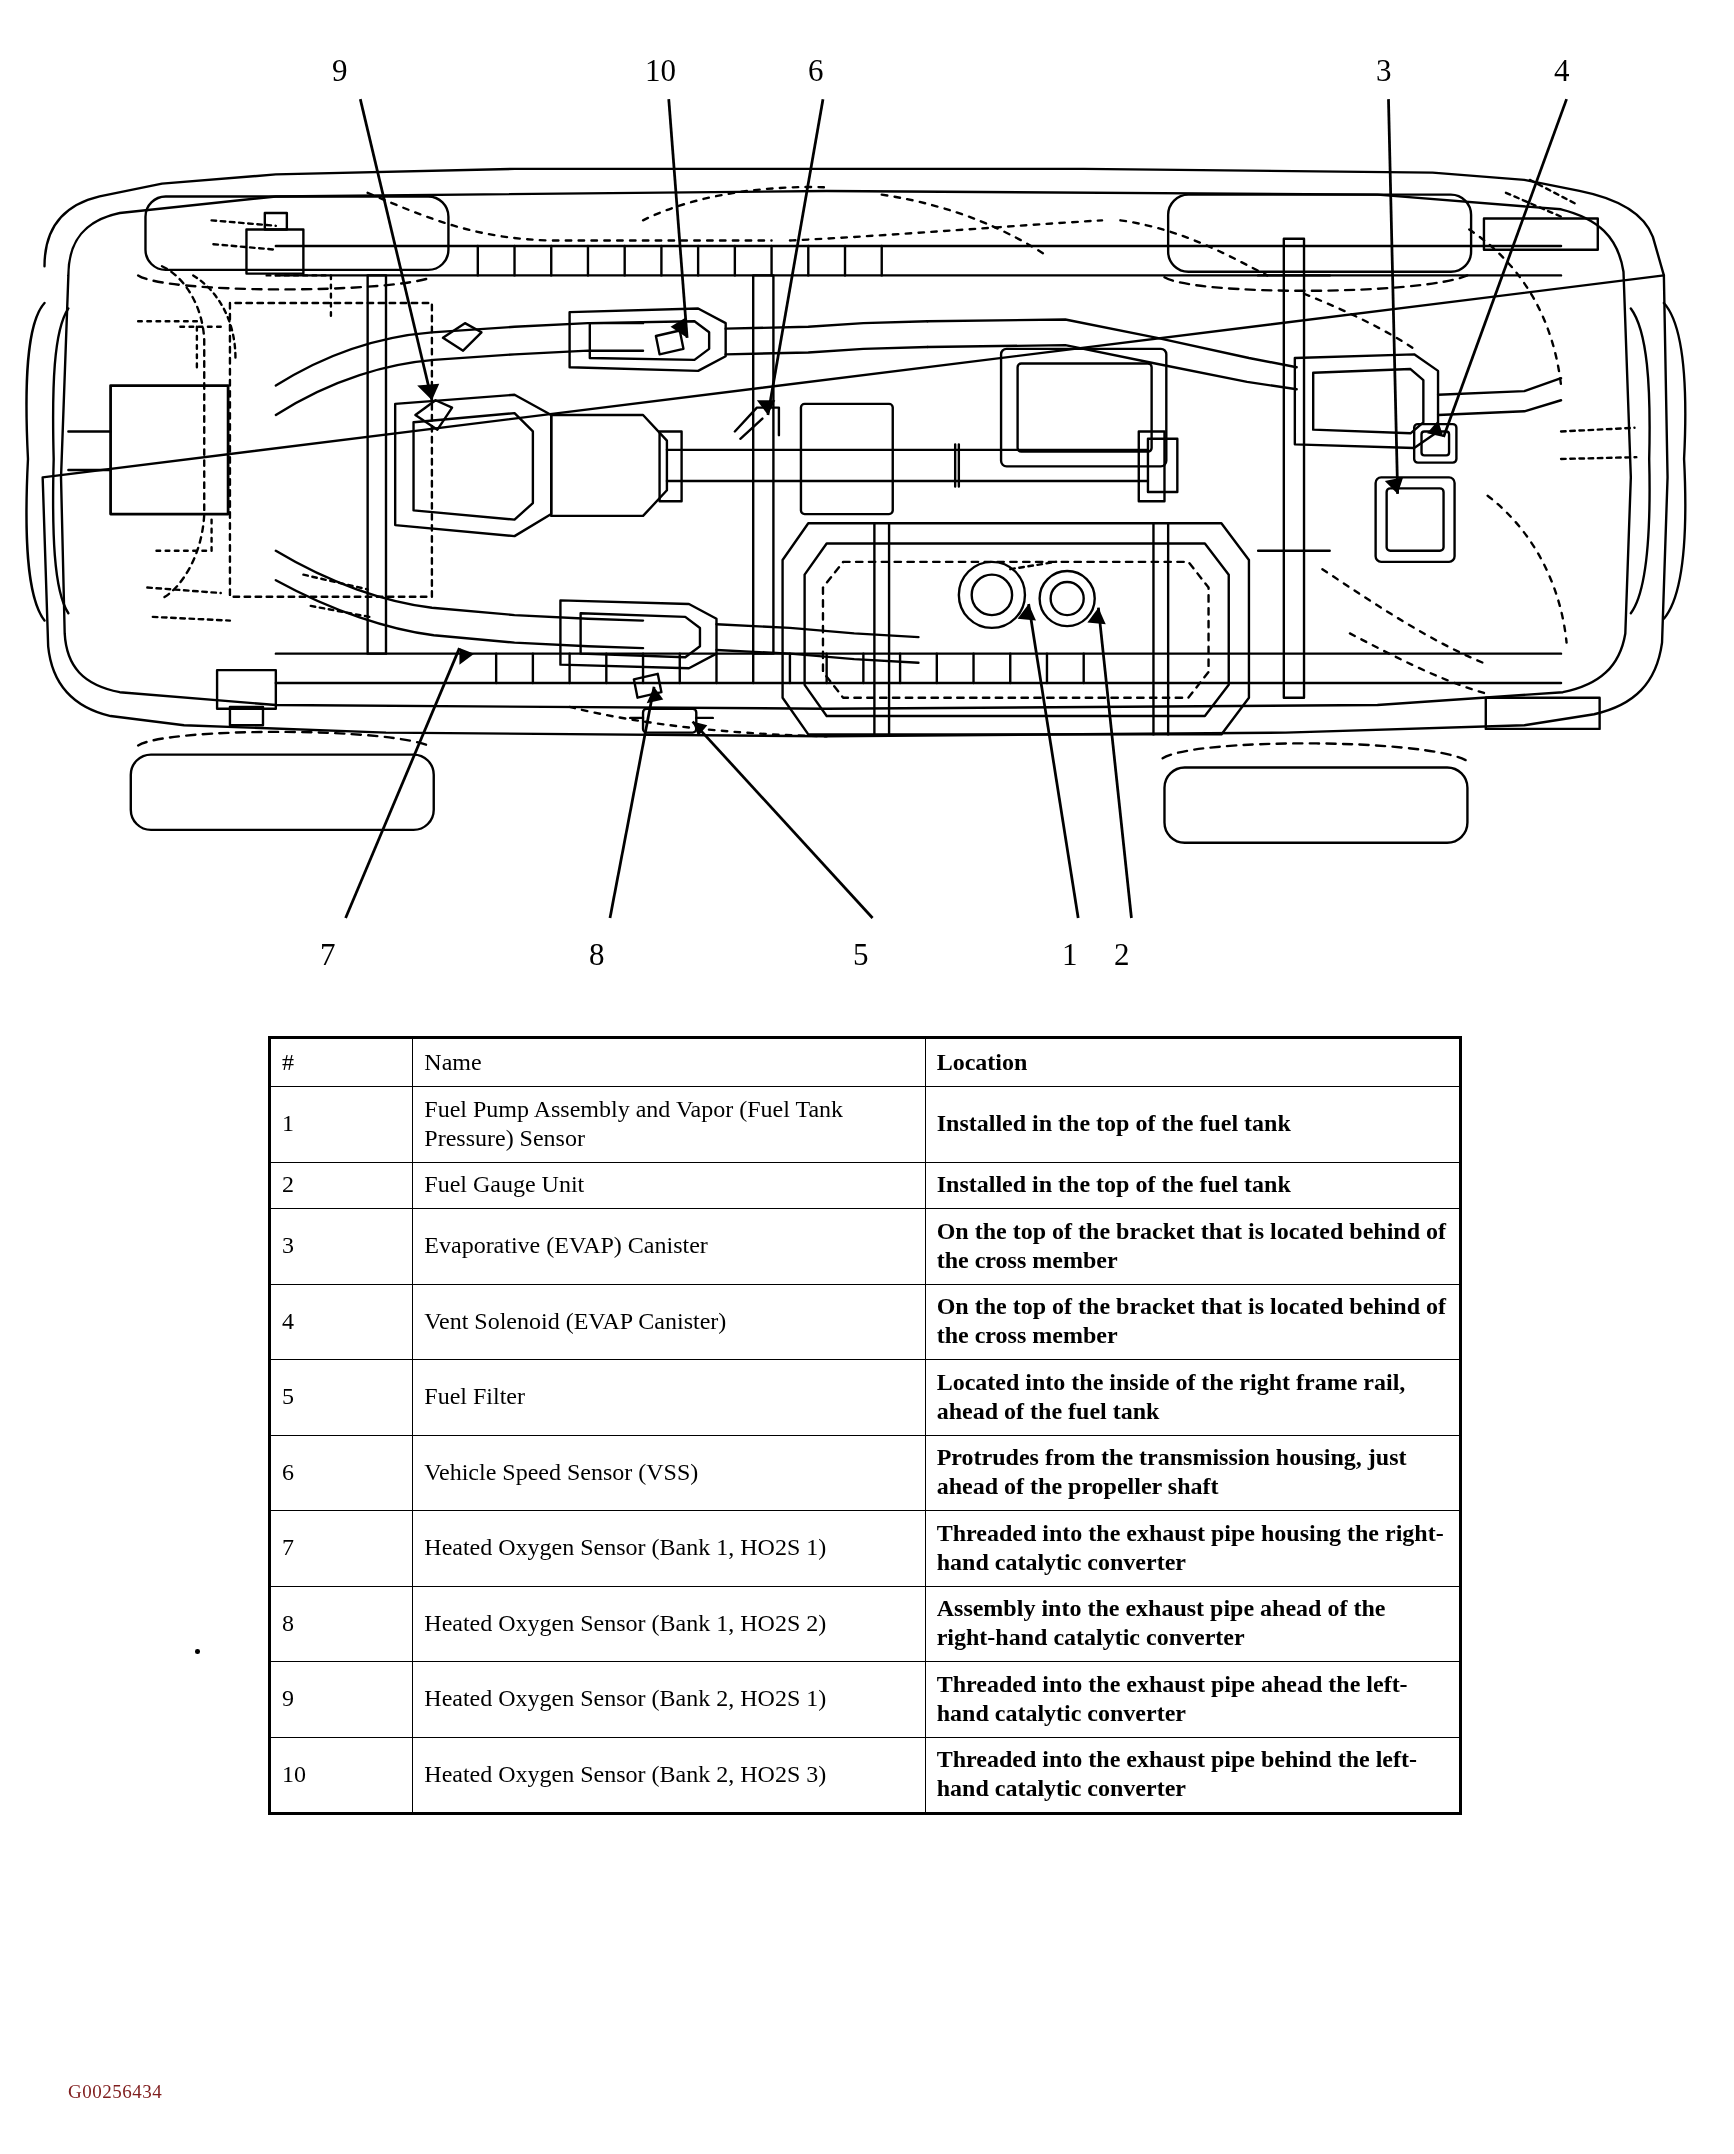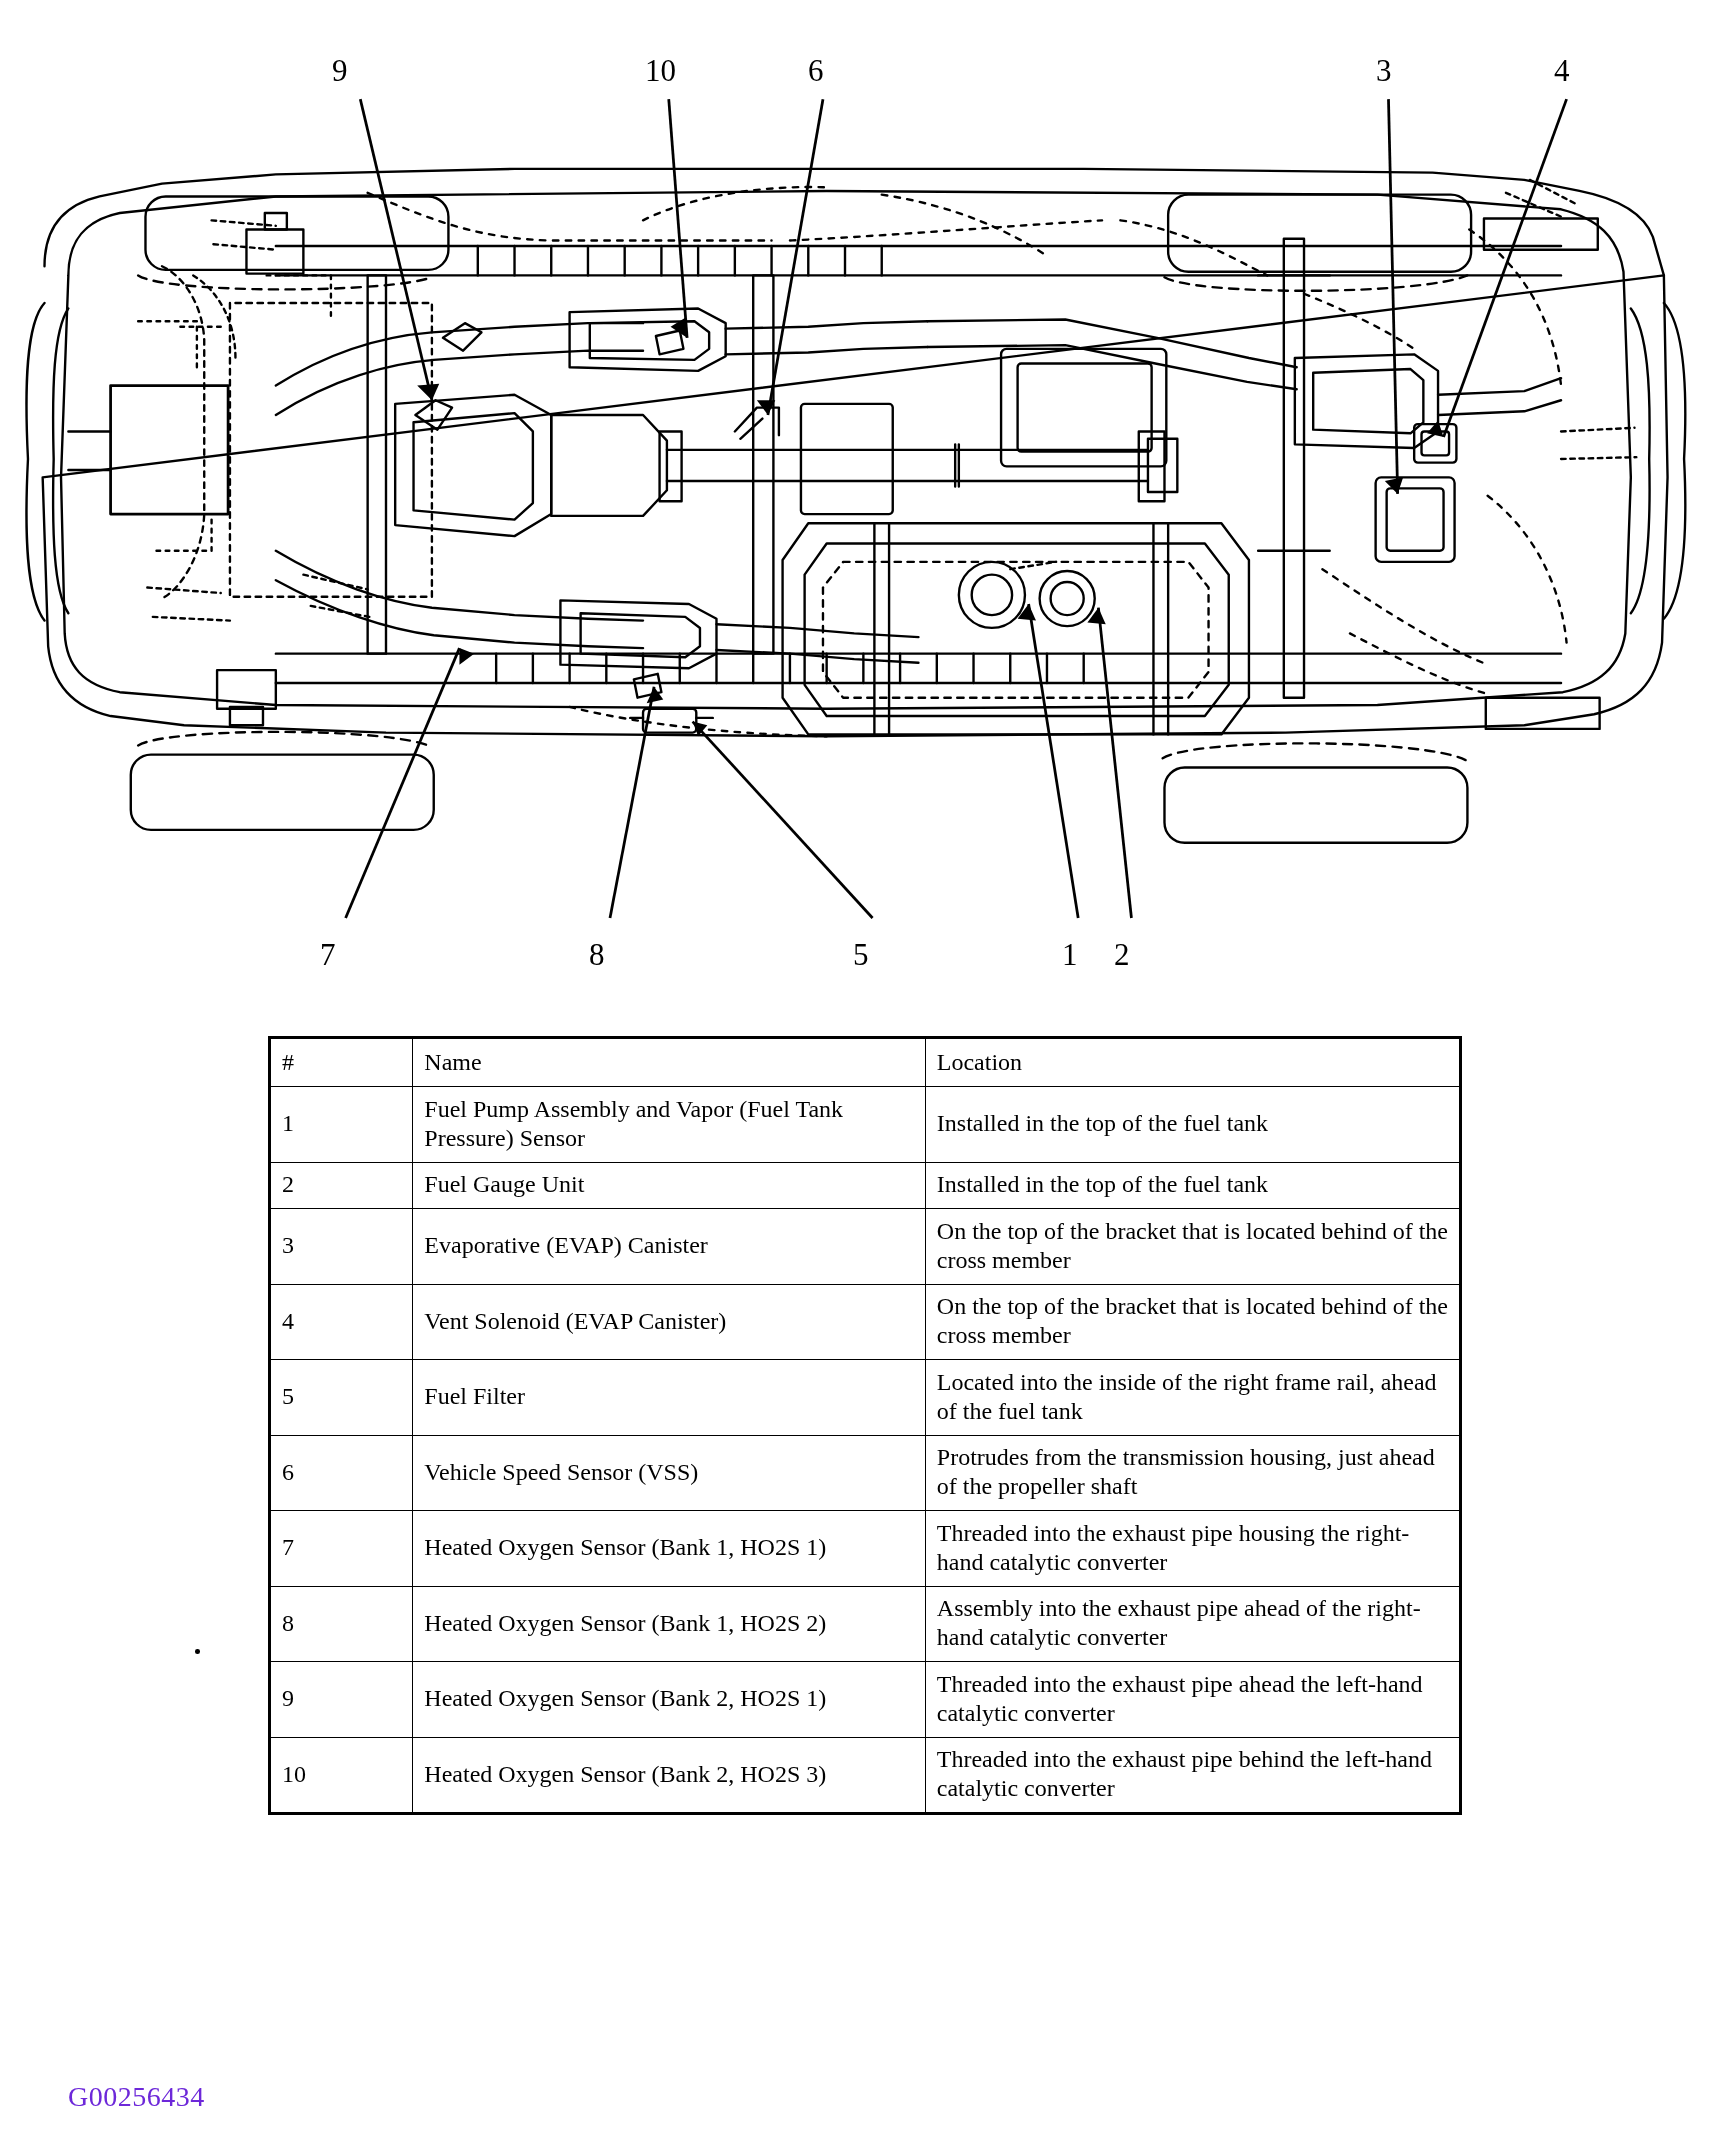--- a/index.html
+++ b/index.html
@@ -66,34 +66,35 @@
   }
   td.col-num {
     width: 121px;
     vertical-align: middle;
   }
   td.col-name {
     width: 496px;
   }
   td.col-loc {
     width: 518px;
+    font-weight: bold;
   }
   td.top-align {
     vertical-align: top;
   }
 
   
   #doc-code {
     position: absolute;
     left: 68px;
     top: 2081px;
     font-family: "Liberation Serif", serif;
-    font-size: 28px;
+    font-size: 19px;
     letter-spacing: 0.5px;
-    color: #6d28d9;
+    color: #7f1d1d;
     text-align: center;
   }
   .stray-dot {
     position: absolute;
     width: 4.6px;
     height: 4.6px;
     background: #000;
     border-radius: 50%;
   }
 </style>

